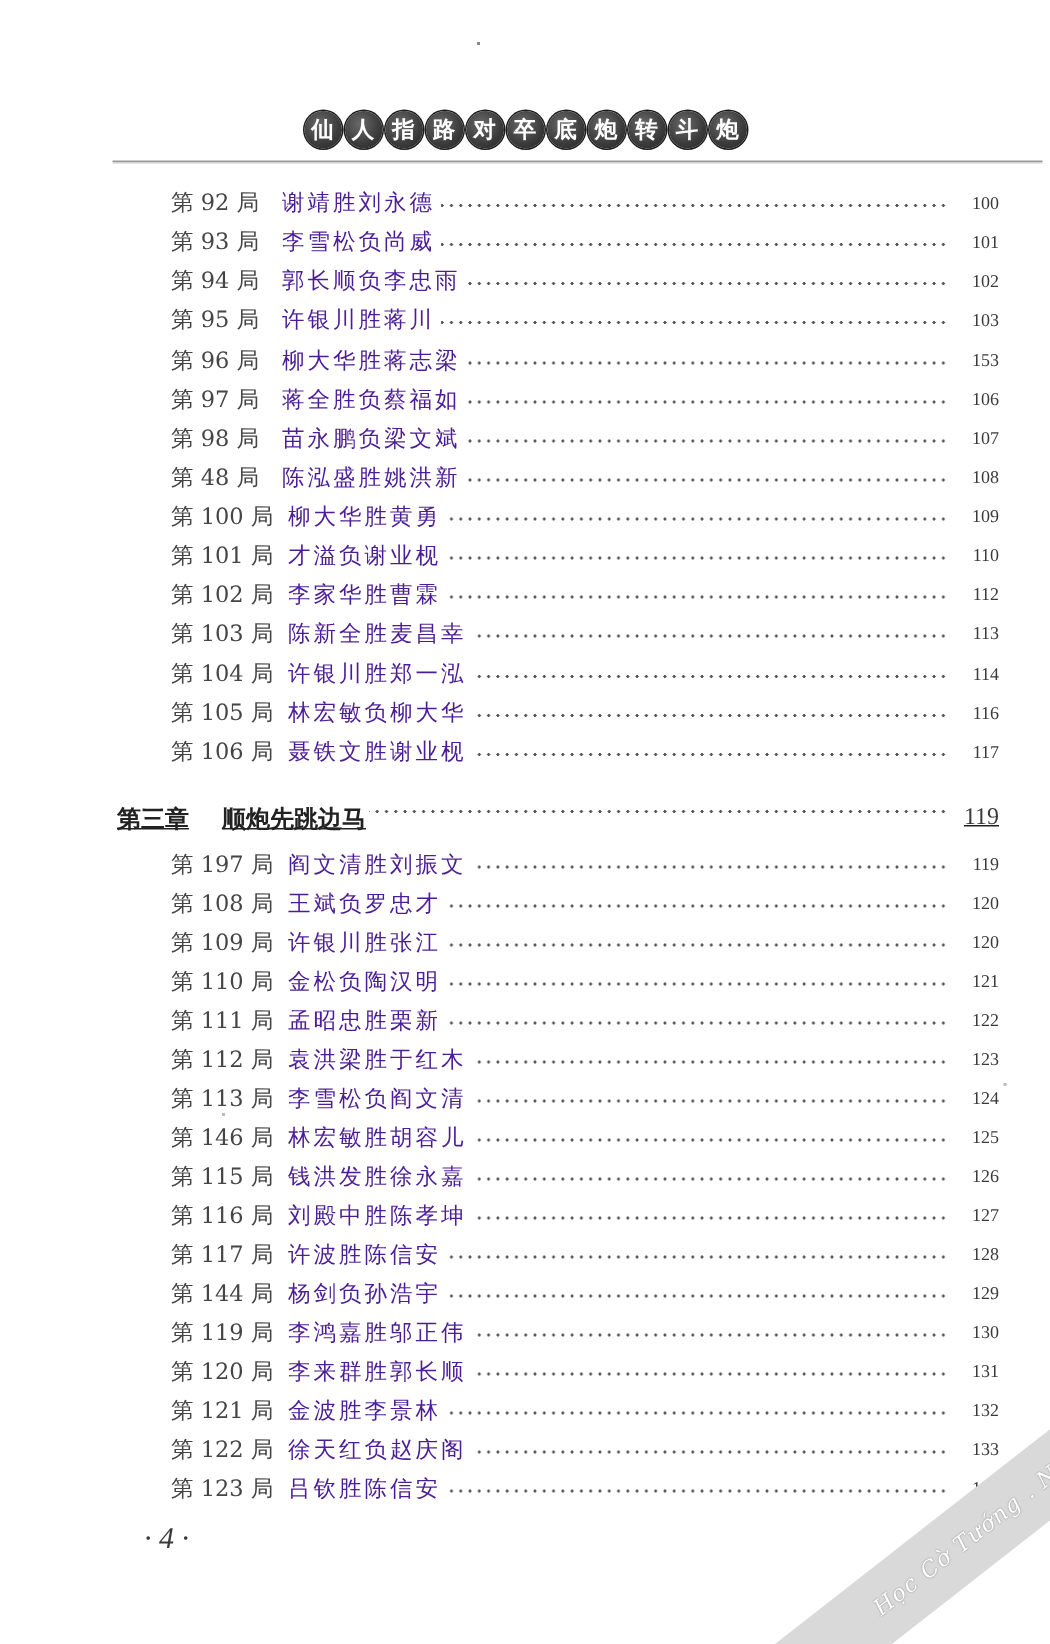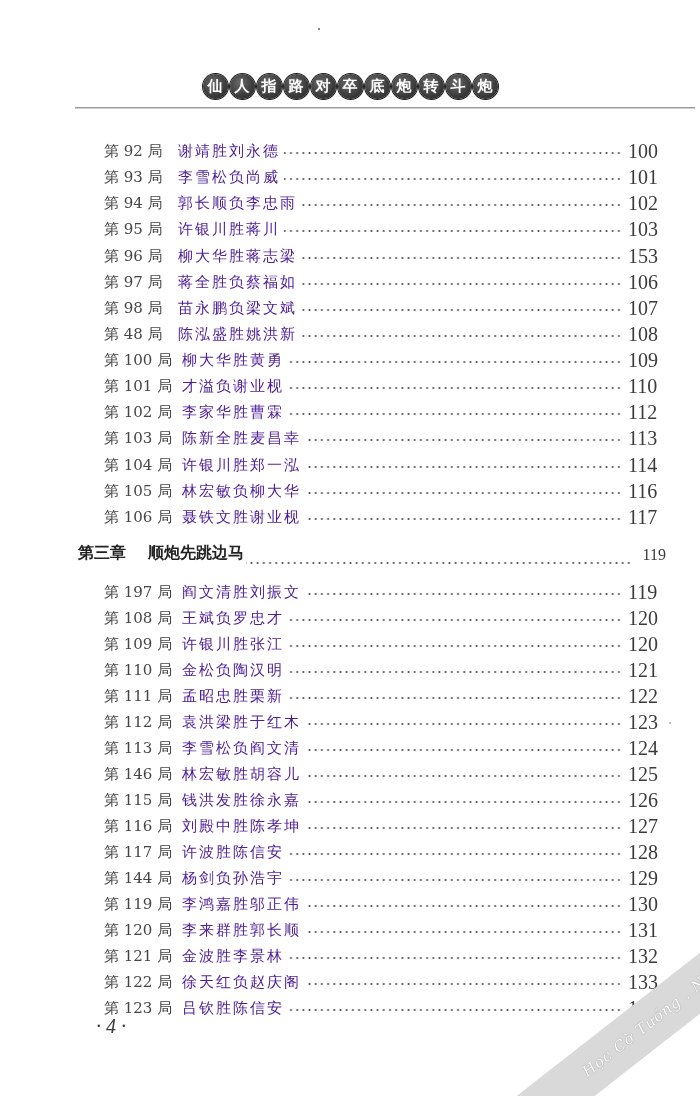--- a/index.html
+++ b/index.html
@@ -57,28 +57,27 @@
       box-shadow: 0 1px 0 #d0d0d0;
     }
     .toc {
       position: absolute;
       left: 0;
       top: 0;
       width: 700px;
     }
     .entry {
       position: absolute;
-      left: 104px;
+      left: 114px;
       width: 552px;
       height: 26px;
       display: flex;
       align-items: center;
       font-size: 15px;
       white-space: nowrap;
-      margin-top: 16px;
     }
     .entry .num {
       width: 74px;
       flex: none;
       color: #454545;
     }
     .entry.three .num {
       width: 78px;
     }
     .entry .title {
@@ -95,34 +94,35 @@
       background-image: radial-gradient(circle, #555 0.9px, transparent 1.1px);
       background-size: 6.2px 2px;
       background-repeat: repeat-x;
       background-position: right center;
     }
     .entry .page {
       flex: none;
       width: 28px;
       text-align: right;
       font-family: "Liberation Serif", serif;
-      font-size: 20px;
+      font-size: 12px;
       color: #3a3a3a;
     }
     .chapter {
       position: absolute;
       left: 78px;
       width: 588px;
       height: 28px;
       display: flex;
-      align-items: flex-end;
+      align-items: flex-start;
       font-family: "DejaVu Sans", sans-serif;
       font-size: 16px;
       color: #222;
       white-space: nowrap;
+      text-decoration: underline;
     }
     .chapter .ch-num {
       flex: none;
       width: 70px;
       font-weight: bold;
     }
     .chapter .ch-title {
       flex: none;
       font-weight: bold;
     }

